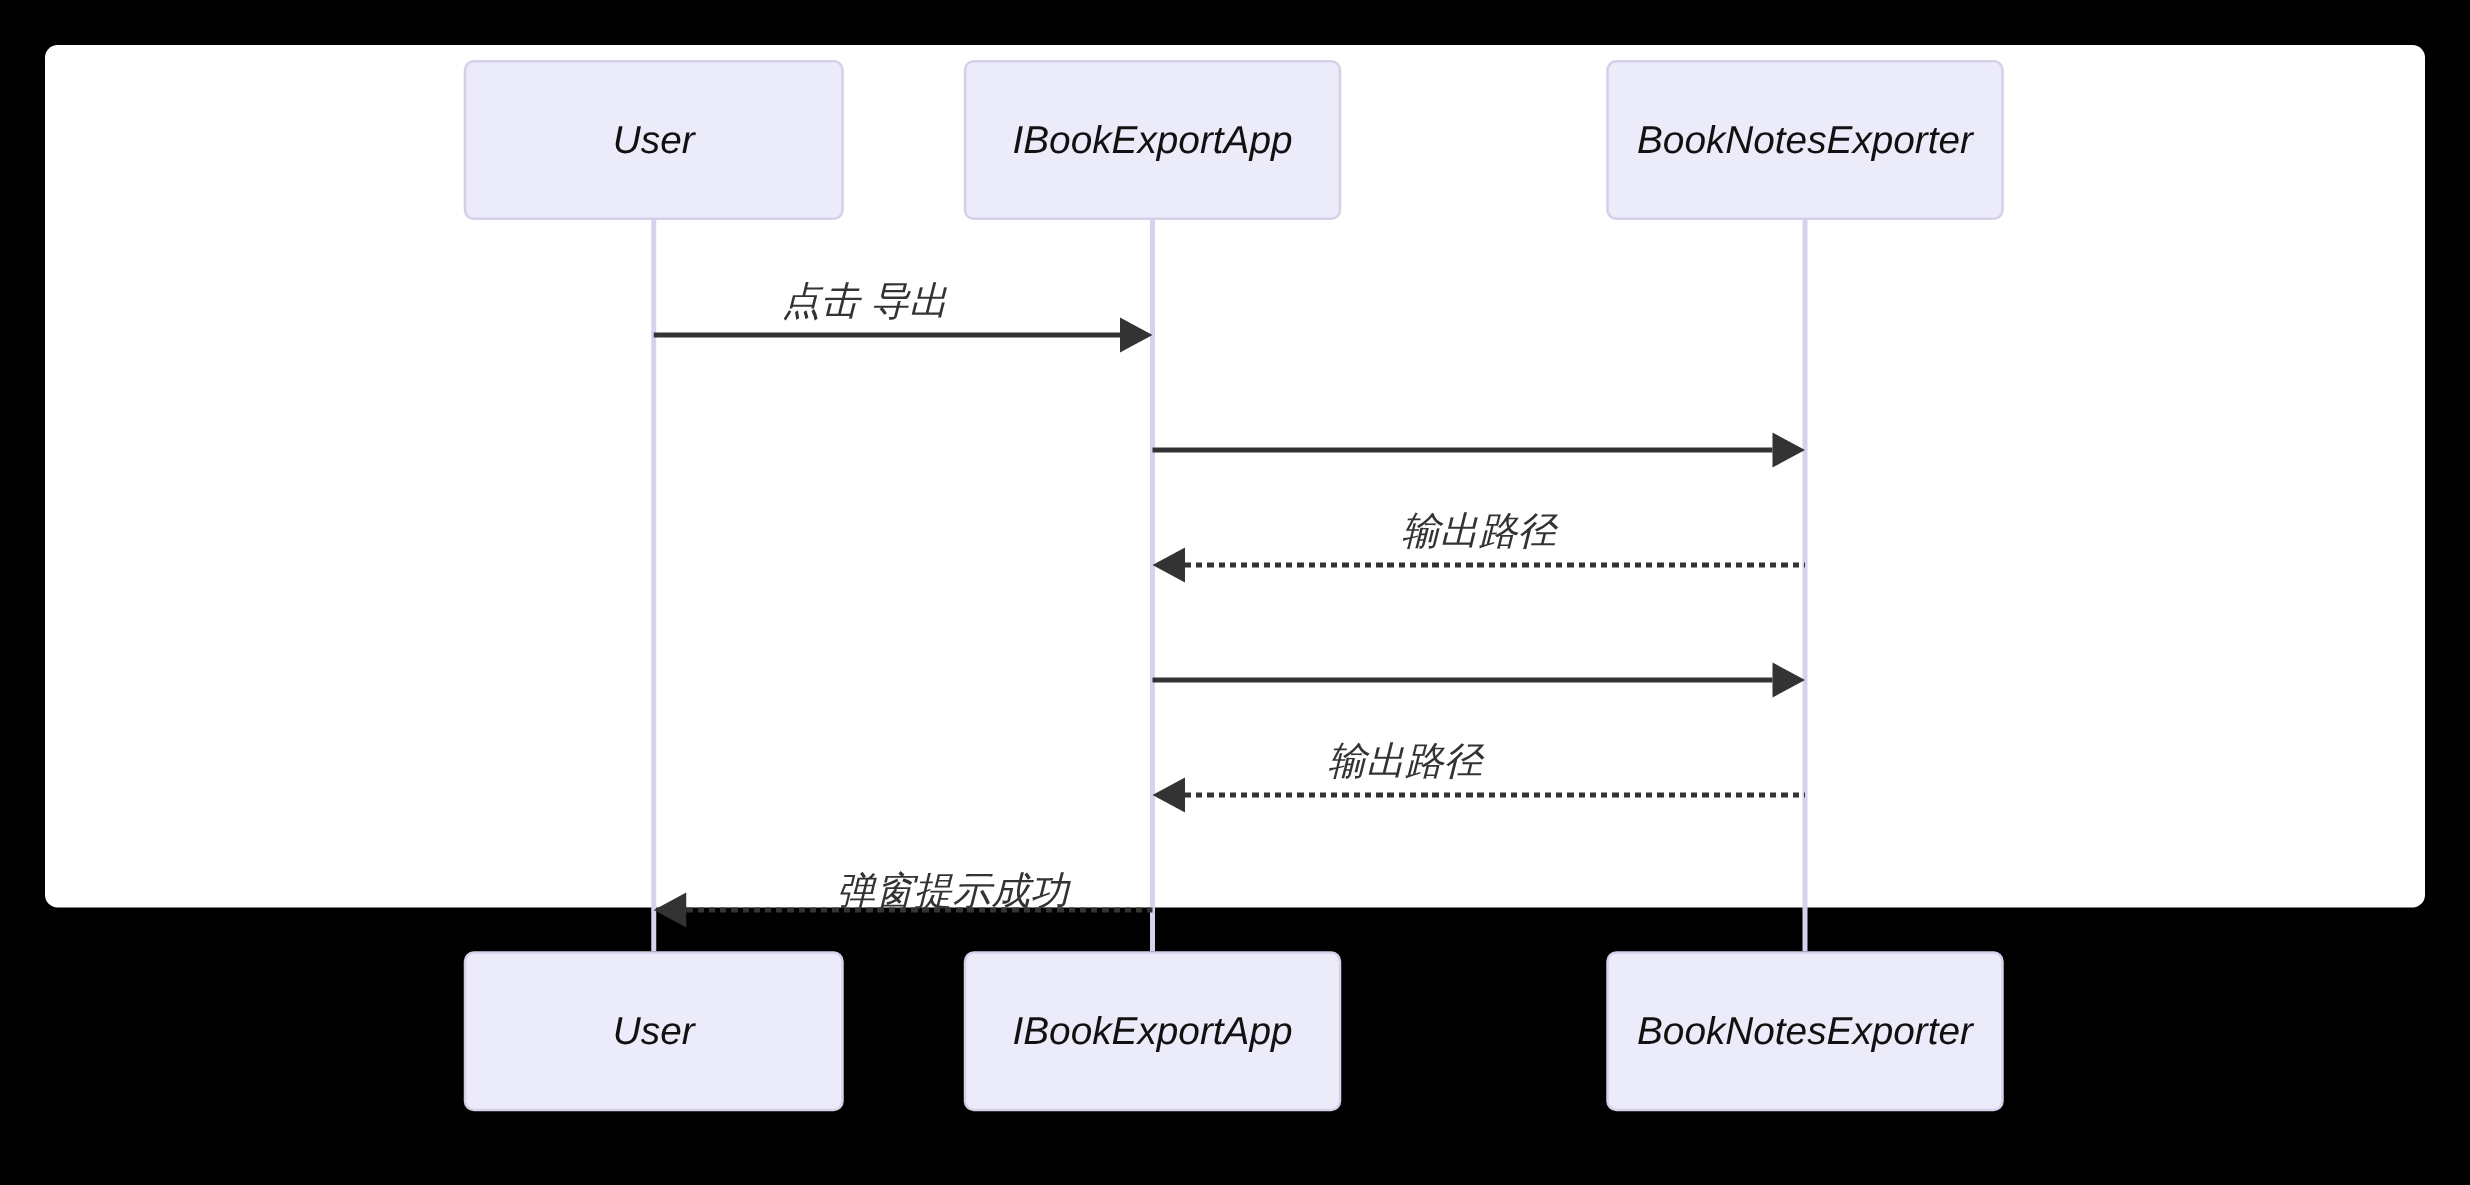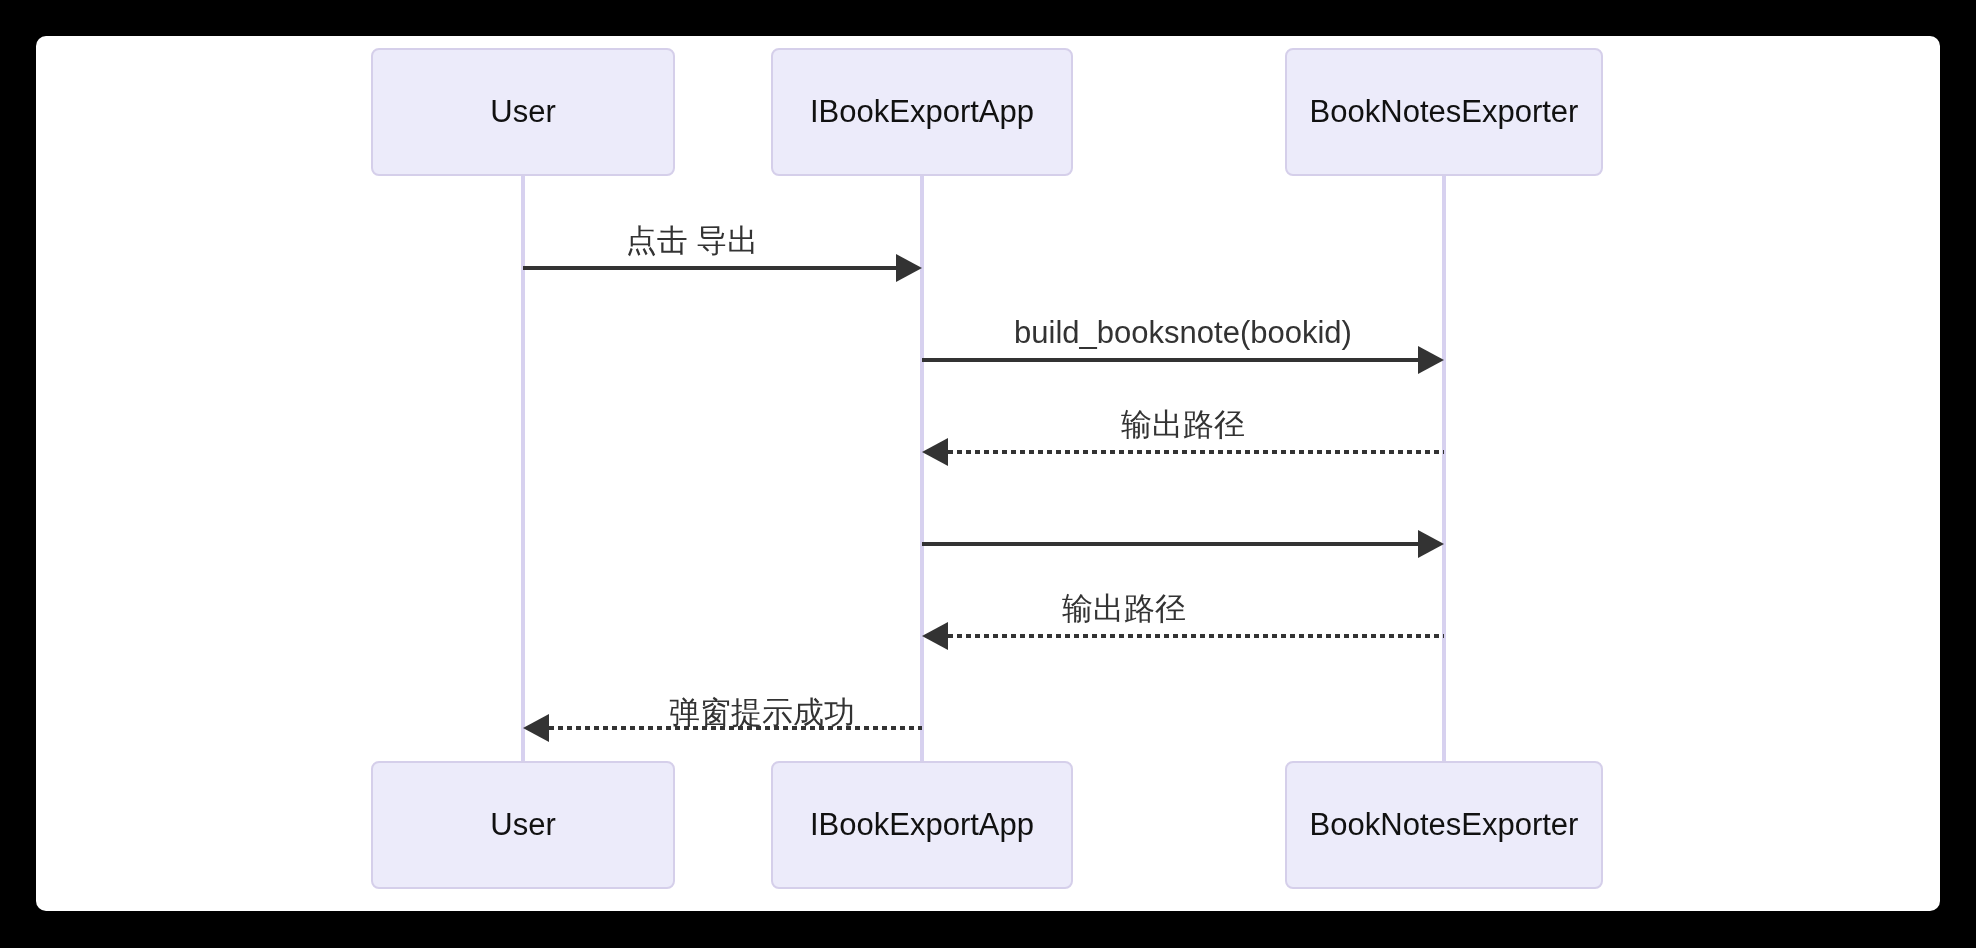--- a/index.html
+++ b/index.html
@@ -10,23 +10,24 @@
     overflow: hidden;
   }
   .frame {
     position: absolute; left: 0; top: 0;
     width: 1976px; height: 948px;
     background: #000000;
   }
   .canvas {
     position: absolute;
     left: 36px; top: 36px;
-    width: 1904px; height: 875px;
+    width: 1904px; height: 690px;
     background: #ffffff;
     border-radius: 10px;
+    font-style: italic;
   }
   .actor-box {
     position: absolute;
     height: 128px;
     background: var(--actor-fill);
     border: 2px solid var(--actor-border);
     border-radius: 8px;
     display: flex;
     align-items: center;
     justify-content: center;
@@ -76,21 +77,20 @@
       <div class="actor-box" style="left: 335px; top: 725px; width: 304px;">User</div>
       <div class="lifeline" style="left: 884px; top: 140px; height: 585px;"></div>
       <div class="actor-box" style="left: 735px; top: 12px; width: 302px;">IBookExportApp</div>
       <div class="actor-box" style="left: 735px; top: 725px; width: 302px;">IBookExportApp</div>
       <div class="lifeline" style="left: 1406px; top: 140px; height: 585px;"></div>
       <div class="actor-box" style="left: 1249px; top: 12px; width: 318px;">BookNotesExporter</div>
       <div class="actor-box" style="left: 1249px; top: 725px; width: 318px;">BookNotesExporter</div>
       <div class="msg-label" style="left: 656px; top: 186px;">点击 导出</div>
       <div class="msg-line solid" style="left: 487px; width: 373px; top: 230px;"></div>
       <div class="arrowhead right" style="left: 860px; top: 218px;"></div>
-      <div class="msg-label" style="left: 1147px; top: 278px;">build_booksnote(bookid)</div>
       <div class="msg-line solid" style="left: 886px; width: 496px; top: 322px;"></div>
       <div class="arrowhead right" style="left: 1382px; top: 310px;"></div>
       <div class="msg-label" style="left: 1147px; top: 370px;">输出路径</div>
       <div class="msg-line dashed" style="left: 912px; width: 496px; top: 414px;"></div>
       <div class="arrowhead left" style="left: 886px; top: 402px;"></div>
       <div class="msg-line solid" style="left: 886px; width: 496px; top: 506px;"></div>
       <div class="arrowhead right" style="left: 1382px; top: 494px;"></div>
       <div class="msg-label" style="left: 1088px; top: 554px; text-align: right;">输出路径</div>
       <div class="msg-line dashed" style="left: 912px; width: 496px; top: 598px;"></div>
       <div class="arrowhead left" style="left: 886px; top: 586px;"></div>

